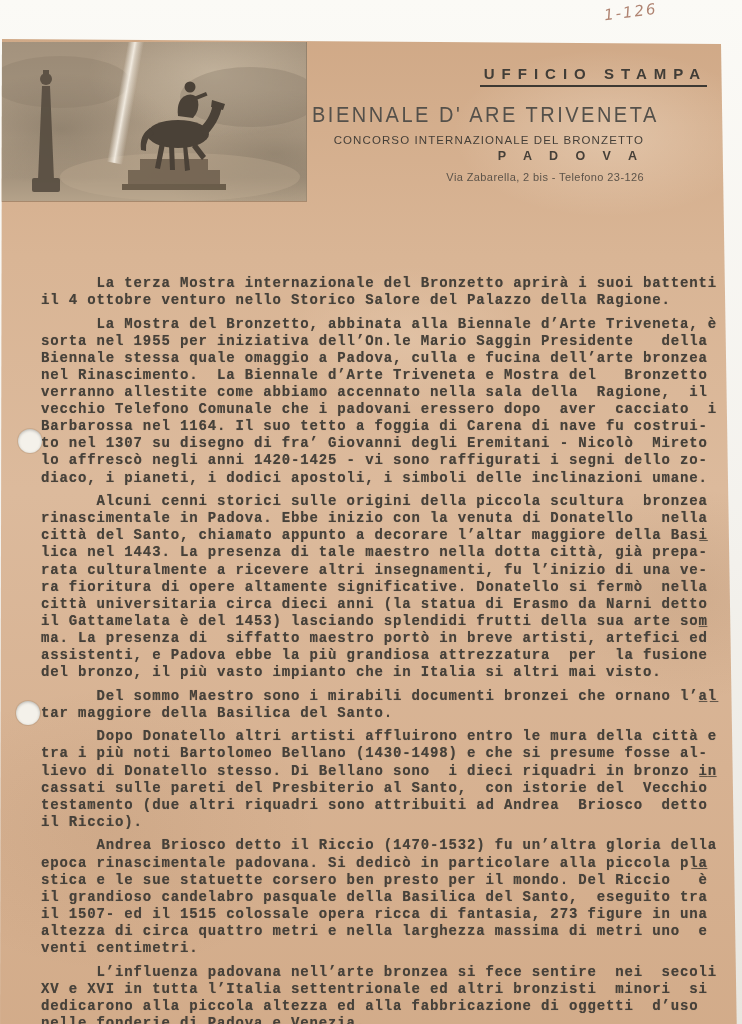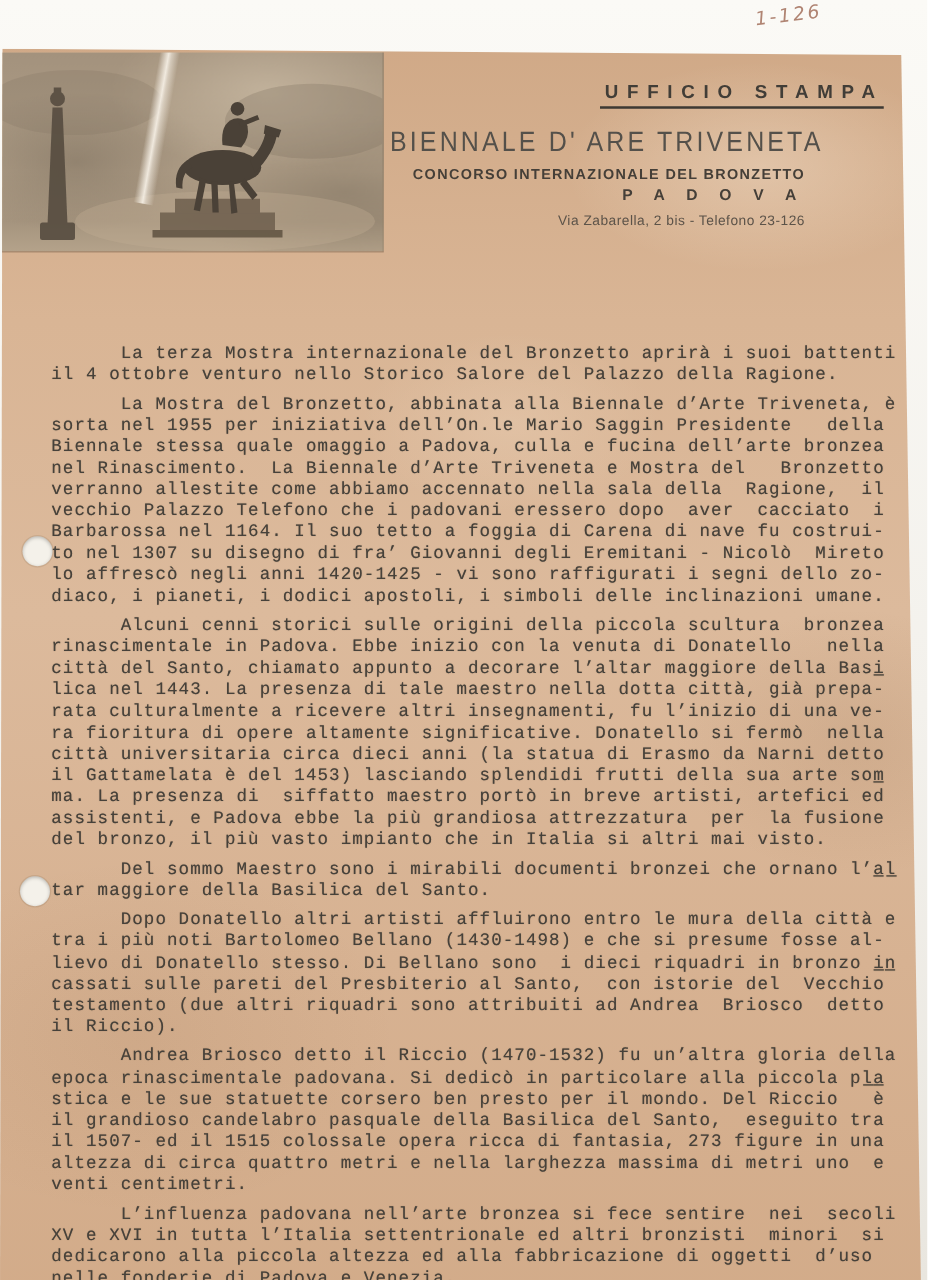--- a/index.html
+++ b/index.html
@@ -31,31 +31,31 @@
   .pencil{position:absolute;left:604px;top:3px;font:italic 15px "DejaVu Sans",sans-serif;
           color:#a3705c;letter-spacing:2px;transform:rotate(-7deg);opacity:.85;}
   
   .office{position:absolute;right:35px;top:34px;font-weight:bold;font-size:15px;
           letter-spacing:7px;color:#413d37;border-bottom:2.5px solid #3d3933;
           padding:0 0 3px 4px;white-space:nowrap;}
   
   .letterhead{position:absolute;left:312px;top:72px;width:332px;text-align:right;color:#47423a;}
   .lh-title{display:inline-block;font-size:20px;letter-spacing:2.5px;color:#54504a;
             transform:scaleY(1.12);white-space:nowrap;}
-  .lh-sub{margin-top:8px;font-size:11.5px;font-weight:bold;letter-spacing:1.1px;color:#453f38;white-space:nowrap;}
+  .lh-sub{margin-top:8px;font-size:11.5px;font-weight:normal;letter-spacing:1.1px;color:#453f38;white-space:nowrap;}
   .lh-city{margin-top:3px;font-size:12.5px;font-weight:bold;letter-spacing:7px;color:#453f38;}
   .lh-addr{margin-top:8px;font-size:11px;letter-spacing:.4px;color:#5c5349;}
   
   .hole{position:absolute;width:24px;height:24px;border-radius:50%;background:#f4f1ea;
         box-shadow:inset 0 1px 3px rgba(0,0,0,.25), 0 0 0 1px rgba(110,85,60,.15);}
   .hole.h1{left:18px;top:398px;}
   .hole.h2{left:16px;top:670px;}
   
   .body-text{position:absolute;left:41px;top:244px;width:680px;}
-  .para{margin-top:6.5px;}
+  .para{margin-top:6.5px;font-weight:bold;}
   .para:first-child{margin-top:0;}
   .tline{white-space:pre;font-family:"Liberation Mono","DejaVu Sans Mono",monospace;
          font-size:14px;letter-spacing:0.86px;line-height:17.1px;color:#46413a;
          text-shadow:0 0 .7px rgba(70,60,48,.55);}
   
   .footer-note{position:absolute;left:27px;top:998px;font-size:16px;color:#6d5f52;
                letter-spacing:.5px;border-bottom:1px solid #6d5f52;padding:0 10px 2px 2px;
                white-space:nowrap;}
 </style>
 </head>
@@ -119,21 +119,21 @@
         <div class="para">
           <div class="tline">      La terza Mostra internazionale del Bronzetto aprirà i suoi battenti</div>
           <div class="tline">il 4 ottobre venturo nello Storico Salore del Palazzo della Ragione.</div>
         </div>
         <div class="para">
           <div class="tline">      La Mostra del Bronzetto, abbinata alla Biennale d’Arte Triveneta, è</div>
           <div class="tline">sorta nel 1955 per iniziativa dell’On.le Mario Saggin Presidente   della</div>
           <div class="tline">Biennale stessa quale omaggio a Padova, culla e fucina dell’arte bronzea</div>
           <div class="tline">nel Rinascimento.  La Biennale d’Arte Triveneta e Mostra del   Bronzetto</div>
           <div class="tline">verranno allestite come abbiamo accennato nella sala della  Ragione,  il</div>
-          <div class="tline">vecchio Palazzo Telefono che i padovani eressero dopo  aver  cacciato  i</div>
+          <div class="tline">vecchio Telefono Comunale che i padovani eressero dopo  aver  cacciato  i</div>
           <div class="tline">Barbarossa nel 1164. Il suo tetto a foggia di Carena di nave fu costrui-</div>
           <div class="tline">to nel 1307 su disegno di fra’ Giovanni degli Eremitani - Nicolò  Mireto</div>
           <div class="tline">lo affrescò negli anni 1420-1425 - vi sono raffigurati i segni dello zo-</div>
           <div class="tline">diaco, i pianeti, i dodici apostoli, i simboli delle inclinazioni umane.</div>
         </div>
         <div class="para">
           <div class="tline">      Alcuni cenni storici sulle origini della piccola scultura  bronzea</div>
           <div class="tline">rinascimentale in Padova. Ebbe inizio con la venuta di Donatello   nella</div>
           <div class="tline">città del Santo, chiamato appunto a decorare l’altar maggiore della Basi̲</div>
           <div class="tline">lica nel 1443. La presenza di tale maestro nella dotta città, già prepa-</div>

